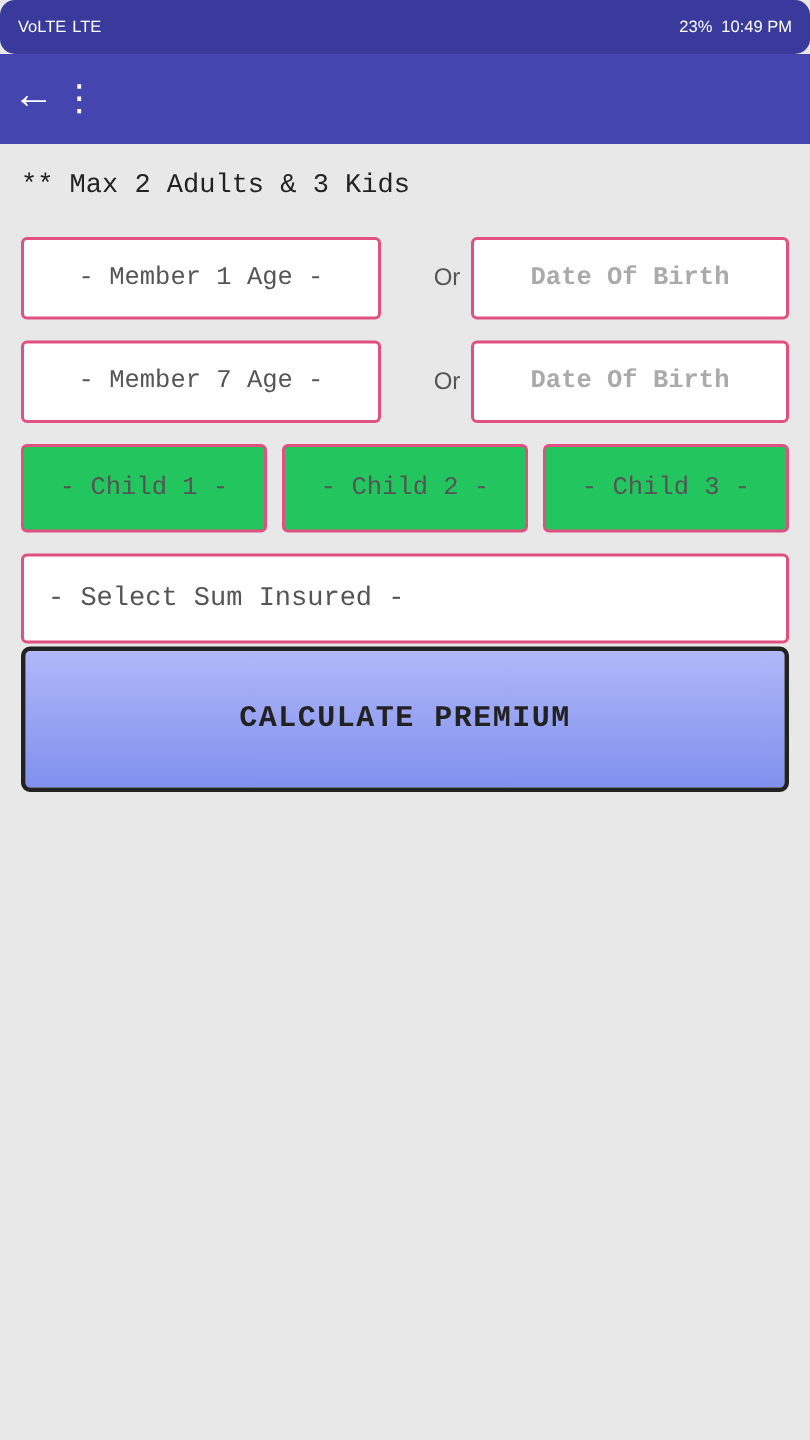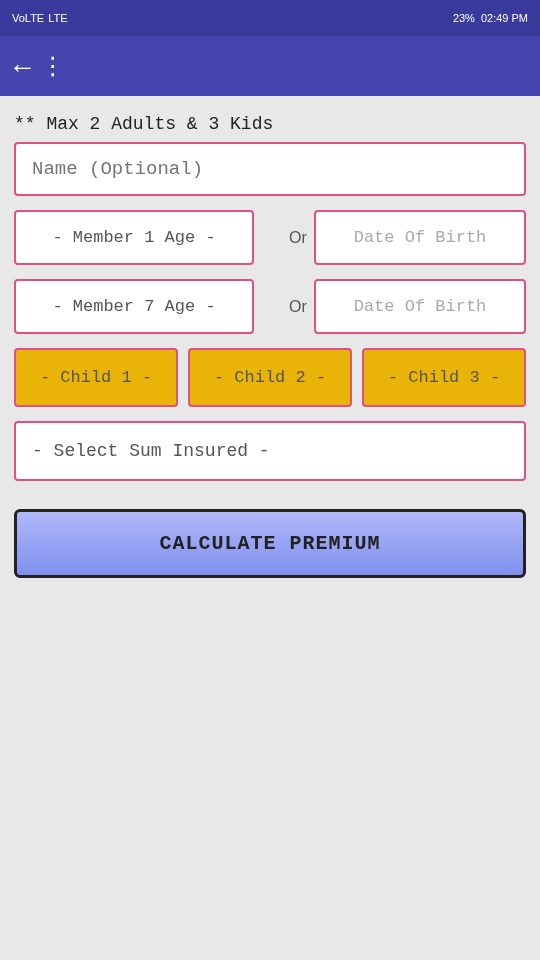--- a/index.html
+++ b/index.html
@@ -16,20 +16,21 @@
     
     .status-bar {
       width: 100%;
       height: 36px;
       background-color: #3a3a9c;
       display: flex;
       align-items: center;
       justify-content: flex-end;
       padding: 0 12px;
       gap: 6px;
+      border-radius: 10px;
     }
 
     .status-bar-left {
       display: flex;
       align-items: center;
       gap: 4px;
       margin-right: auto;
     }
 
     .status-text {
@@ -74,21 +75,21 @@
     
     .content {
       padding: 18px 14px 30px 14px;
       background-color: #e8e8e8;
     }
 
     .info-text {
       font-size: 18px;
       font-family: 'Courier New', monospace;
       color: #222;
-      margin-bottom: 8px;
+      margin-bottom: 24px;
     }
 
     
     .name-input {
       width: 100%;
       border: 2px solid #e05080;
       border-radius: 4px;
       padding: 14px 16px;
       font-size: 19px;
       font-family: 'Courier New', monospace;
@@ -134,95 +135,95 @@
       border: 2px solid #e05080;
       border-radius: 4px;
       padding: 16px 10px;
       font-size: 17px;
       font-family: 'Courier New', monospace;
       color: #aaa;
       background: white;
       flex: 1;
       text-align: center;
       cursor: pointer;
+      font-weight: bold;
     }
 
     
     .children-row {
       display: flex;
       align-items: center;
       gap: 10px;
       margin-bottom: 14px;
     }
 
     .child-box {
       border: 2px solid #e05080;
       border-radius: 4px;
       padding: 18px 10px;
       font-size: 17px;
       font-family: 'Courier New', monospace;
       color: #555;
-      background: #eab308;
+      background: #22c55e;
       flex: 1;
       text-align: center;
       cursor: pointer;
     }
 
     
     .sum-insured-box {
       width: 100%;
       border: 2px solid #e05080;
       border-radius: 4px;
       padding: 18px 16px;
       font-size: 18px;
       font-family: 'Courier New', monospace;
       color: #555;
       background: white;
       text-align: left;
       cursor: pointer;
-      margin-bottom: 28px;
+      margin-bottom: 2px;
     }
 
     
     .calculate-btn {
       width: 100%;
-      padding: 20px;
+      padding: 34px;
       background: linear-gradient(to bottom, #b0b8f8, #8090ee);
       border: 3px solid #222;
       border-radius: 6px;
       font-size: 20px;
       font-family: 'Courier New', monospace;
       color: #222;
       font-weight: bold;
       cursor: pointer;
       letter-spacing: 1px;
     }
   </style>
 </head>
 <body>
 
 <div class="status-bar">
   <div class="status-bar-left">
     <span class="status-text">VoLTE</span>
     <span class="status-text">LTE</span>
   </div>
   <span class="status-text">23%</span>
-  <span class="status-text">02:49 PM</span>
+  <span class="status-text">10:49 PM</span>
 </div>
 
 <div class="nav-bar">
   <span class="nav-back">←</span>
   <span class="nav-menu">⋮</span>
 </div>
 
 <div class="content">
 
   <div class="info-text">** Max 2 Adults &amp; 3 Kids</div>
 
-  <input class="name-input" type="text" placeholder="Name (Optional)" style="">
 
   
   <div class="age-row">
     <div class="age-box">- Member 1 Age -</div>
     <div class="or-label">Or</div>
     <div class="dob-box">Date Of Birth</div>
   </div>
 
   
   <div class="age-row">

